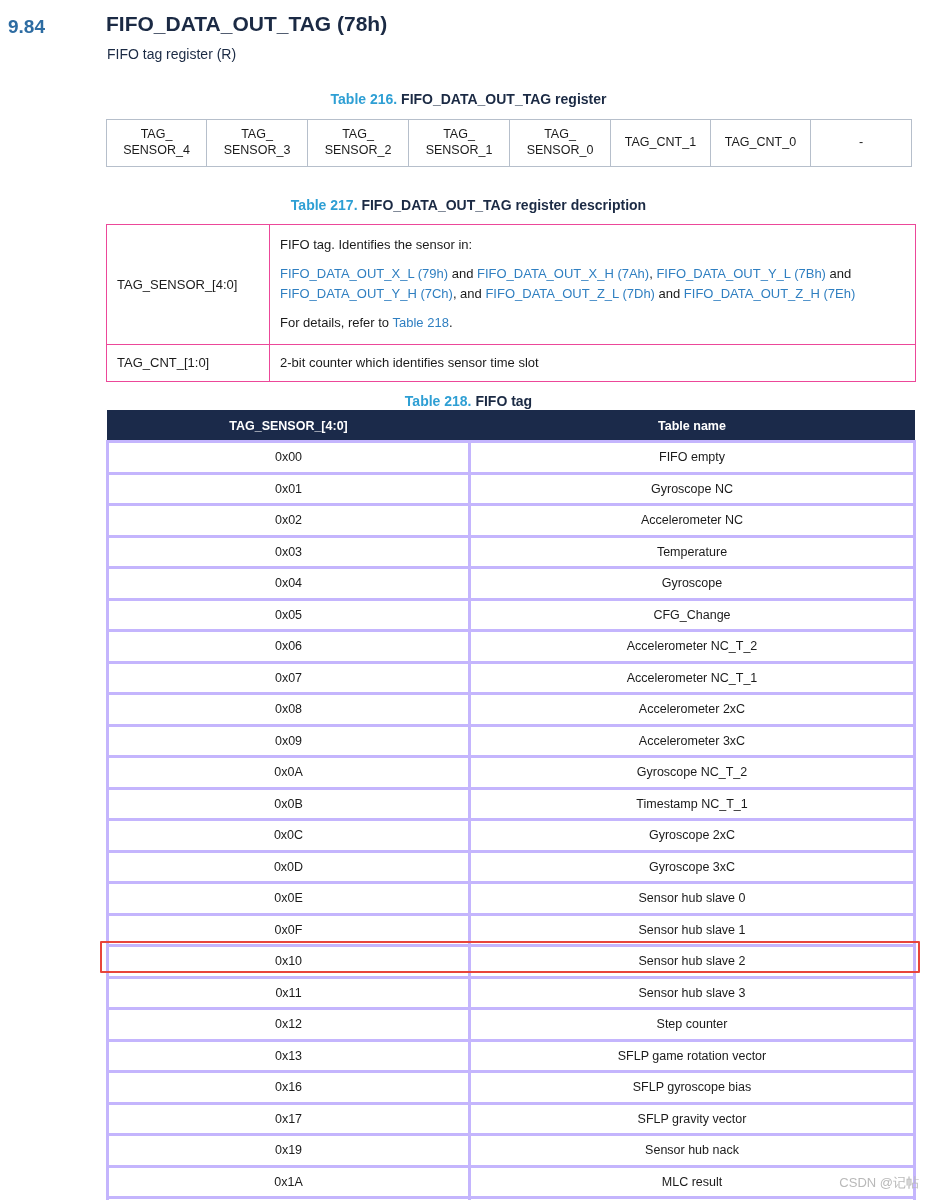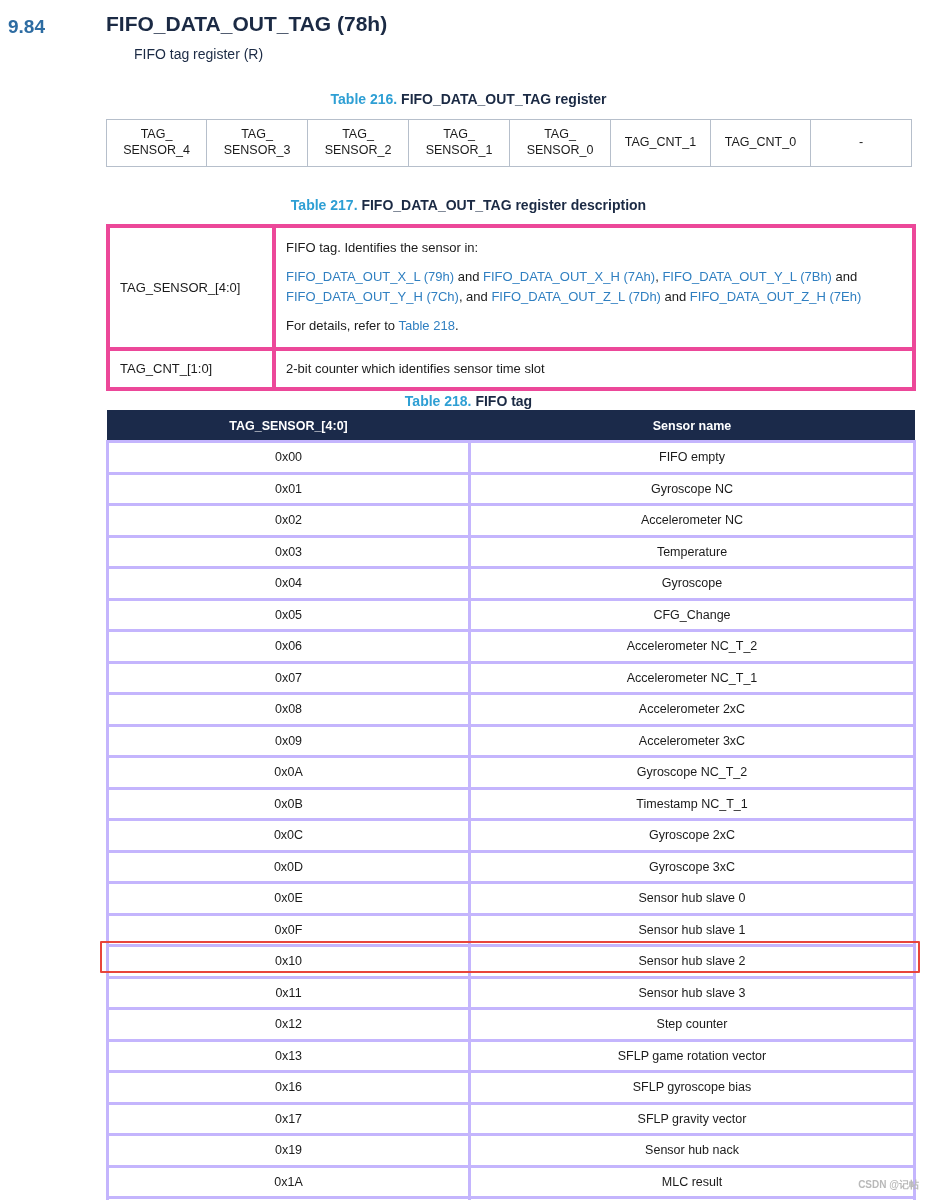--- a/index.html
+++ b/index.html
@@ -47,21 +47,20 @@
     font-weight: bold;
     color: #1b2a44;
     text-align: right;
   }
   .sec-sub {
     position: absolute;
     left: 107px;
     top: 38px;
     font-size: 14px;
     color: #1b2a44;
-    margin-left: 27px;
   }
 
   
   .caption {
     position: absolute;
     width: 937px;
     text-align: center;
     font-size: 14px;
     font-weight: bold;
     color: #1b2a44;
@@ -93,21 +92,21 @@
   
   .desc-table {
     position: absolute;
     left: 106px;
     top: 224px;
     width: 810px;
     border-collapse: collapse;
     table-layout: fixed;
   }
   .desc-table td {
-    border: 4px solid #ec4899;
+    border: 1px solid #ec4899;
     vertical-align: middle;
     font-size: 13px;
     padding: 8px 10px;
     color: #1b1b1b;
   }
   .desc-table td.name-col {
     width: 142px;
     text-align: left;
   }
   .desc-table td.body-col {
@@ -158,23 +157,22 @@
     border: 2px solid #e8453c;
     box-sizing: border-box;
     pointer-events: none;
     border-radius: 1px;
   }
 
   .watermark {
     position: absolute;
     right: 18px;
     bottom: 8px;
-    font-size: 10px;
+    font-size: 13px;
     color: #b9b9b9;
-    font-weight: bold;
   }
 </style>
 </head>
 <body>
 
 <div class="page">
 
   <div class="sec-head">
     <div class="sec-num">9.84</div>
     <div class="sec-title">FIFO_DATA_OUT_TAG (78h)</div>
@@ -242,21 +240,21 @@
   </div>
 
   <table class="tag-table">
     <colgroup>
         <col class="c1">
         <col>
       </colgroup>
     <thead>
       <tr>
         <th>TAG_SENSOR_[4:0]</th>
-        <th>Sensor name</th>
+        <th>Table name</th>
       </tr>
     </thead>
     <tbody id="tag-body">
         <tr>
           <td>0x00</td>
           <td>FIFO empty</td>
         </tr>
         <tr>
           <td>0x01</td>
           <td>Gyroscope NC</td>

